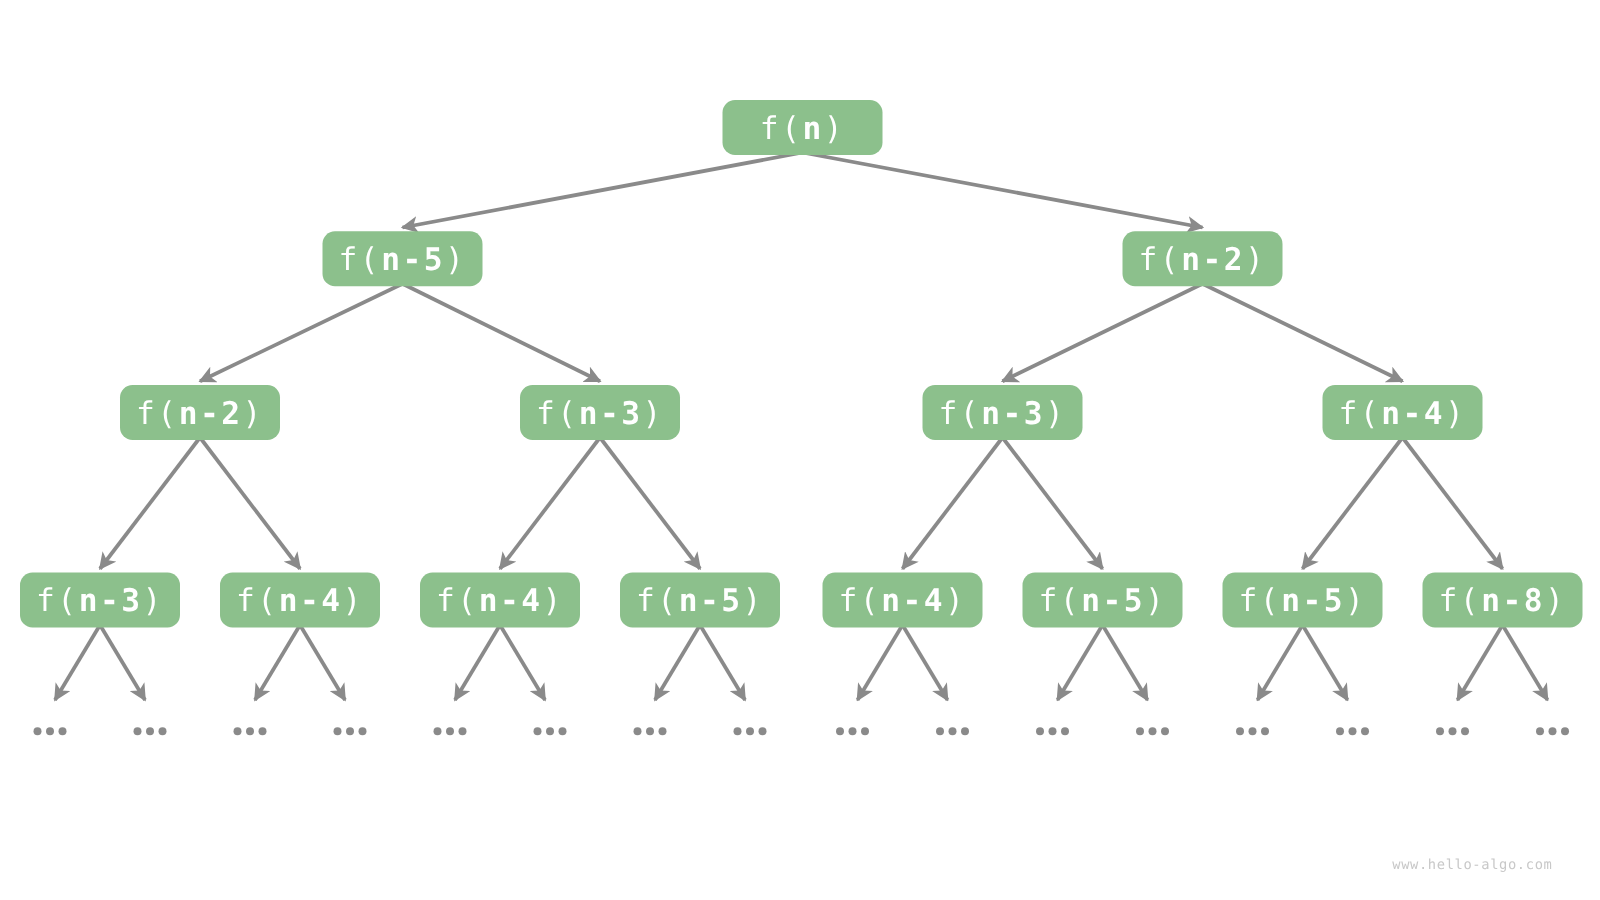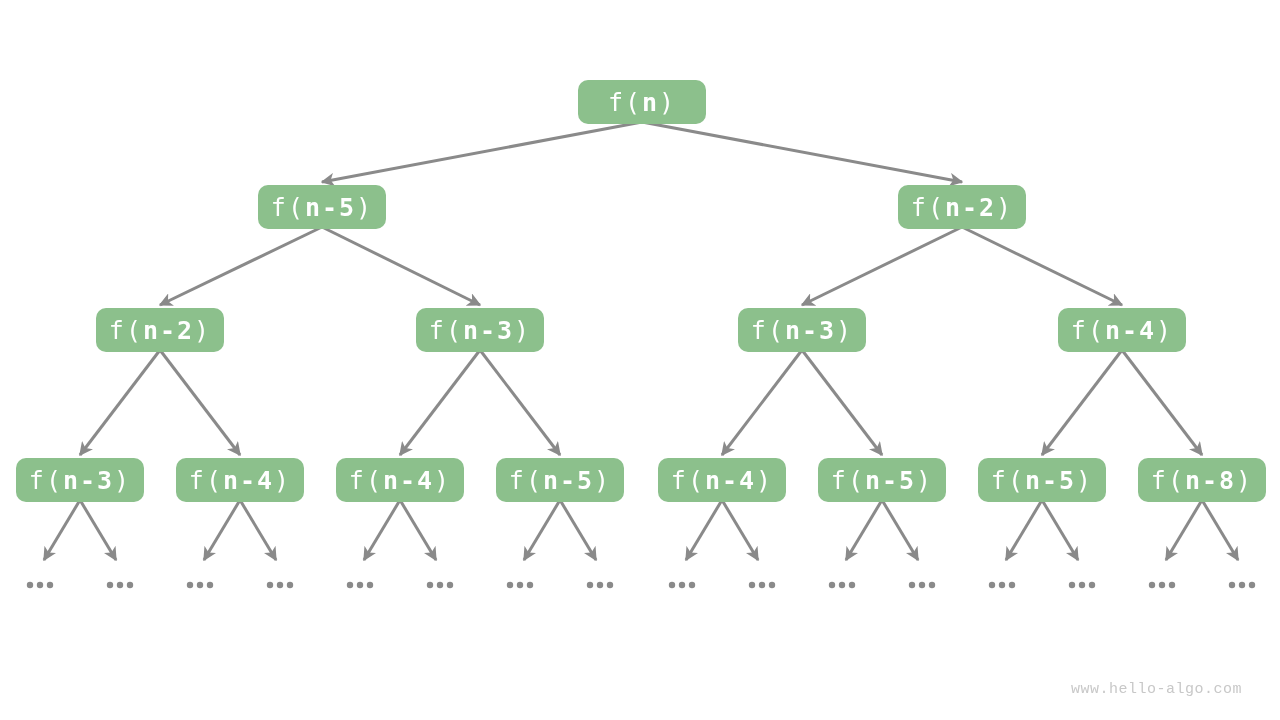--- a/index.html
+++ b/index.html
@@ -32,24 +32,23 @@
     font-size: 25px;
     letter-spacing: 2px;
     line-height: 1;
     white-space: nowrap;
   }
   .node .arg { font-weight: bold; }
   .watermark {
     position: absolute;
     right: 38px;
     bottom: 22px;
-    font-size: 15px;
+    font-size: 11px;
     letter-spacing: 0.5px;
     color: var(--watermark, #c8c8c8);
-    font-family: Liberation Mono, monospace;
   }
 </style>
 </head>
 <body>
 
 <div class="stage">
   <svg id="edges-svg" xmlns="http://www.w3.org/2000/svg">
     <defs>
       <marker id="arrow" viewBox="0 0 10 10" refX="9" refY="5" markerWidth="4.6" markerHeight="4.6" orient="auto-start-reverse">
         <path class="arrowhead" d="M0,0 L10,5 L0,10 L2.6,5 z"></path>

